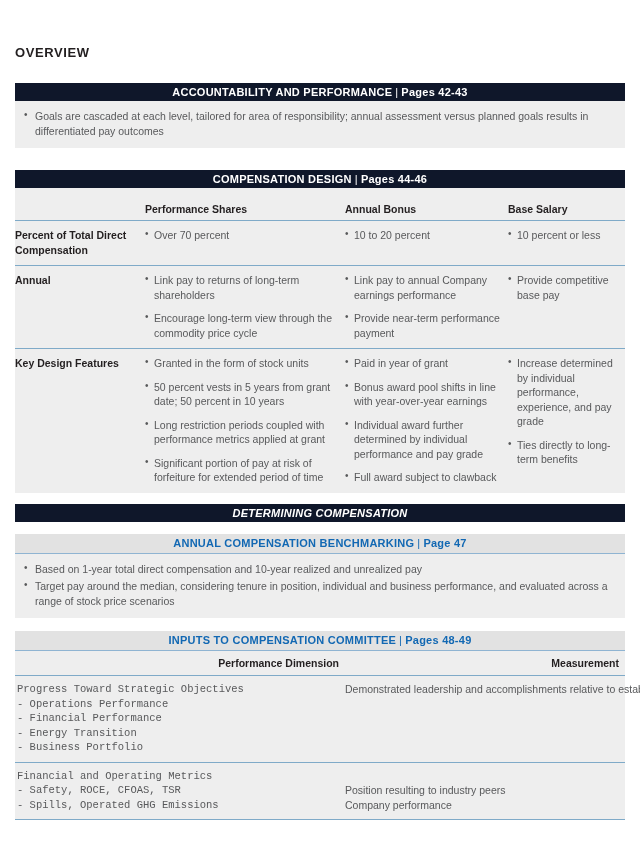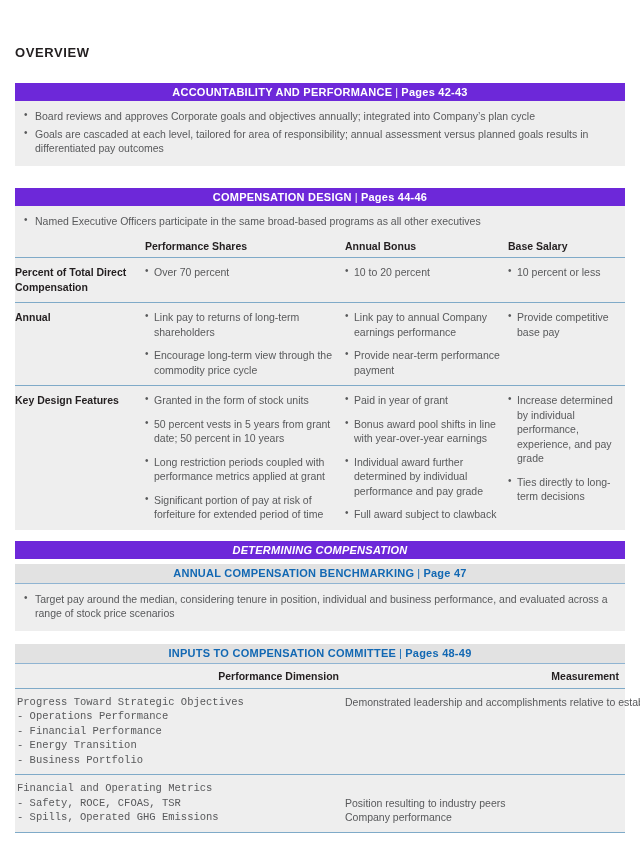--- a/index.html
+++ b/index.html
@@ -30,21 +30,21 @@
     font-weight: bold;
     letter-spacing: 0.6px;
     color: #231f20;
     padding-top: 45px;
     padding-bottom: 0;
     line-height: 16px;
   }
 
   
   .bar-blue {
-    background: #6d28d9;
+    background: #0f172a;
     color: #ffffff;
     text-align: center;
     font-size: 11px;
     font-weight: bold;
     letter-spacing: 0.25px;
     line-height: 18px;
     height: 18px;
     margin-top: 22px;
   }
   .bar-blue .pipe { font-weight: normal; padding: 0 3px; }
@@ -57,21 +57,21 @@
   
   .bar-pale {
     background: #e2e2e2;
     color: #1268b3;
     text-align: center;
     font-size: 11px;
     font-weight: bold;
     letter-spacing: 0.25px;
     line-height: 19px;
     height: 19px;
-    margin-top: 5px;
+    margin-top: 12px;
     border-bottom: 1px solid #8fb4d2;
   }
   .bar-pale.spaced { margin-top: 13px; }
   .bar-pale .pipe { font-weight: normal; padding: 0 3px; }
 
   
   .block {
     background: #eeeeee;
     padding: 6px 0 7px 0;
   }
@@ -195,31 +195,29 @@
 
 <div class="page">
 
   <div class="page-title">OVERVIEW</div>
 
   <div class="bar-blue">
     <span>ACCOUNTABILITY AND PERFORMANCE</span><span class="pipe">|</span><span>Pages 42-43</span>
   </div>
   <div class="block">
     <ul class="bullets">
-      <li>Board reviews and approves Corporate goals and objectives annually; integrated into Company’s plan cycle</li>
       <li>Goals are cascaded at each level, tailored for area of responsibility; annual assessment versus planned goals results in differentiated pay outcomes</li>
     </ul>
   </div>
 
   <div class="bar-blue">
     <span>COMPENSATION DESIGN</span><span class="pipe">|</span><span>Pages 44-46</span>
   </div>
   <div class="block tight">
     <ul class="bullets">
-      <li>Named Executive Officers participate in the same broad-based programs as all other executives</li>
     </ul>
   </div>
 
   <table class="cmp-table">
     <colgroup>
         <col class="c1">
         <col class="c2">
         <col class="c3">
         <col class="c4">
       </colgroup>
@@ -284,36 +282,37 @@
           <ul class="cell">
             <li>Paid in year of grant</li>
             <li>Bonus award pool shifts in line with year-over-year earnings</li>
             <li>Individual award further determined by individual performance and pay grade</li>
             <li>Full award subject to clawback</li>
           </ul>
         </td>
         <td>
           <ul class="cell">
             <li>Increase determined by individual performance, experience, and pay grade</li>
-            <li>Ties directly to long-term decisions</li>
+            <li>Ties directly to long-term benefits</li>
           </ul>
         </td>
       </tr>
     </tbody>
   </table>
 
   <div class="bar-blue plain">
     <span>DETERMINING COMPENSATION</span>
   </div>
 
   <div class="bar-pale">
     <span>ANNUAL COMPENSATION BENCHMARKING</span><span class="pipe">|</span><span>Page 47</span>
   </div>
   <div class="block">
     <ul class="bullets">
+      <li>Based on 1-year total direct compensation and 10-year realized and unrealized pay</li>
       <li>Target pay around the median, considering tenure in position, individual and business performance, and evaluated across a range of stock price scenarios</li>
     </ul>
   </div>
 
   <div class="bar-pale spaced">
     <span>INPUTS TO COMPENSATION COMMITTEE</span><span class="pipe">|</span><span>Pages 48-49</span>
   </div>
 
   <table class="inputs-table">
     <colgroup>

